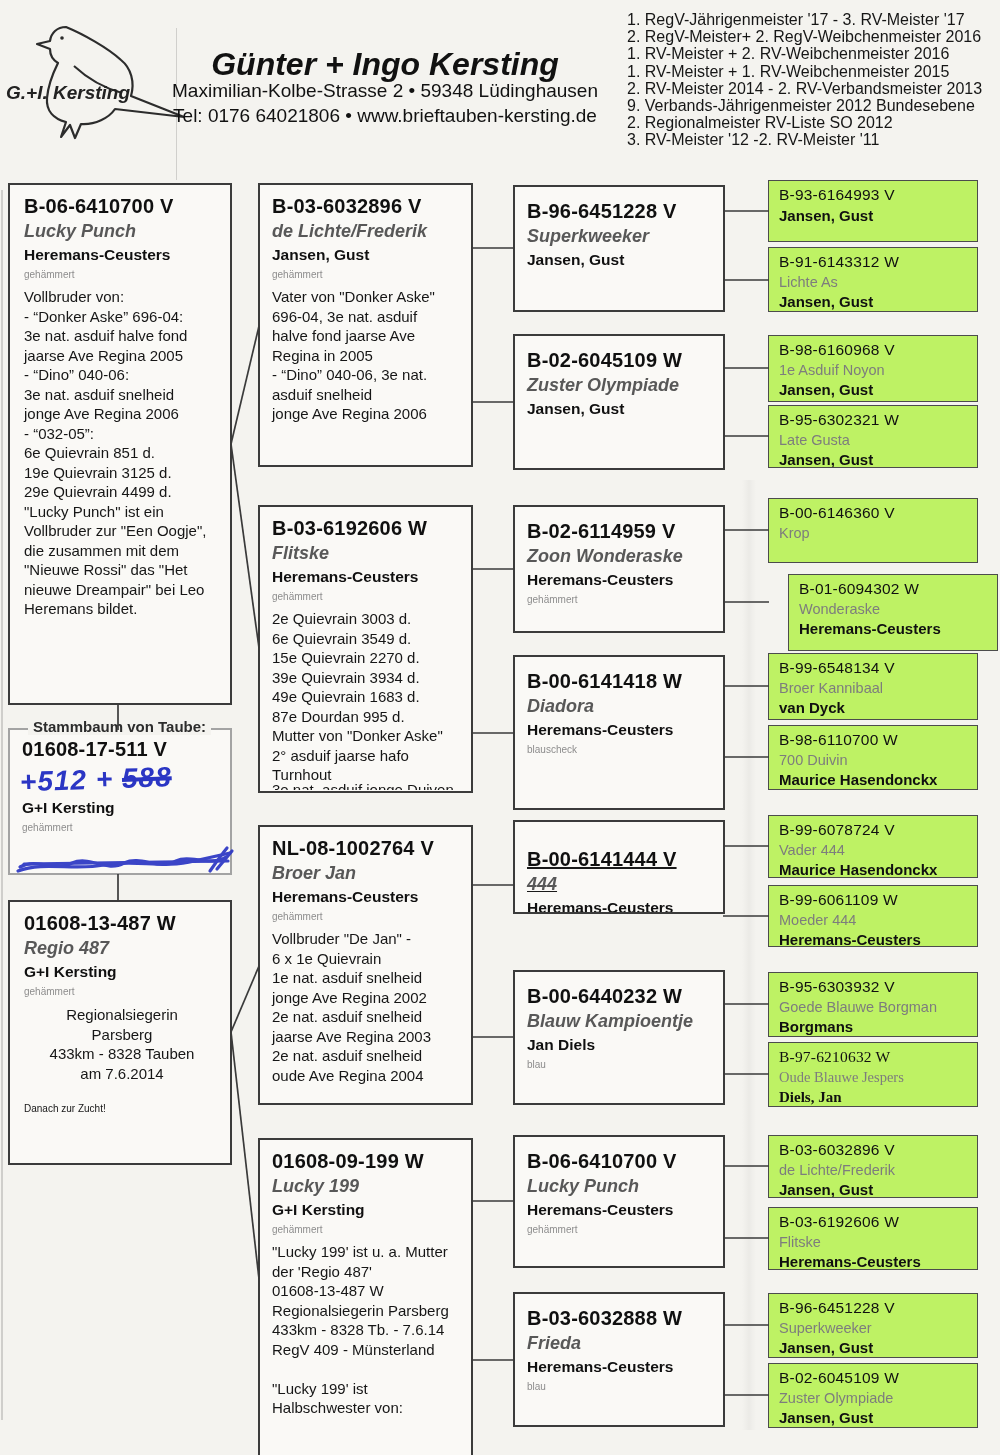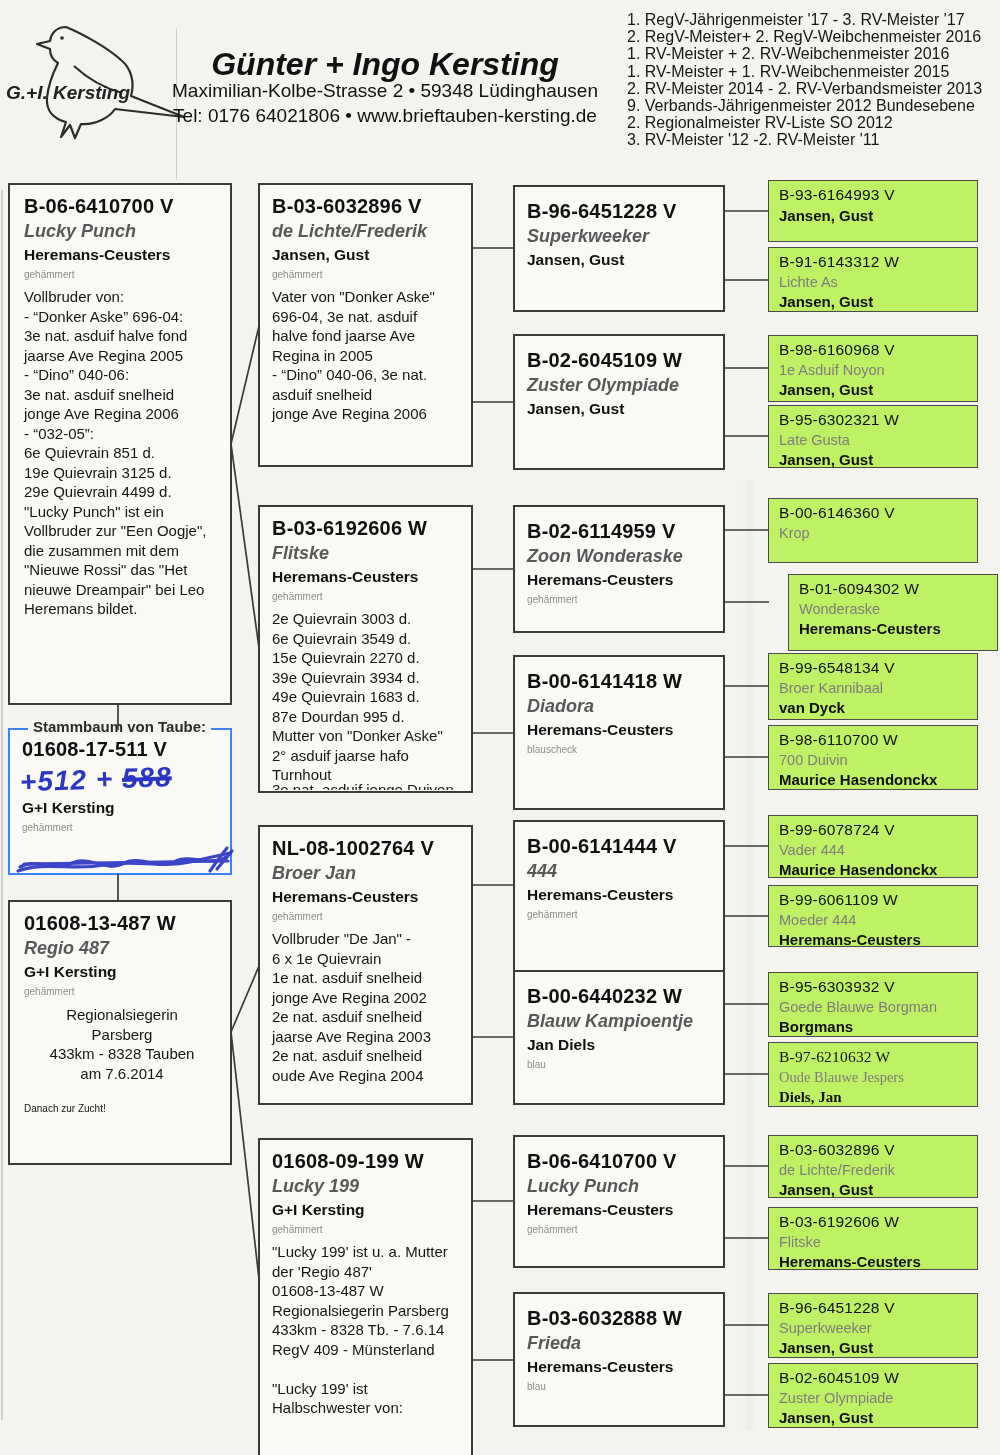--- a/index.html
+++ b/index.html
@@ -22,21 +22,21 @@
   .breeder{font-size:15.5px;font-weight:bold;color:#101010;margin-top:4px;}
   .colorline{font-size:10px;color:#8d8d8d;margin-top:5px;}
   .body{font-size:15px;line-height:19.5px;color:#161616;margin-top:7px;white-space:pre-line;}
   .centerblock{font-size:15px;line-height:19.5px;color:#161616;margin-top:8px;text-align:center;white-space:pre-line;}
   .footerline{font-size:10px;color:#161616;margin-top:20px;}
   .clipline{position:absolute;left:12px;right:8px;bottom:1px;height:8px;overflow:hidden;
             font-size:15px;line-height:15px;color:#161616;}
   .clipline.big{font-size:18px;font-weight:bold;height:9px;line-height:18px;}
   
   .box-subject{position:absolute;left:8px;top:728px;width:224px;height:147px;box-sizing:border-box;
-               background:#faf9f6;border:2px solid #3b82f6;padding:8px 12px;}
+               background:#faf9f6;border:2px solid #a3a3a3;padding:8px 12px;}
   .frame-label{position:absolute;left:28px;top:718px;background:#f4f3ef;padding:0 5px;
                font-size:15px;font-weight:bold;color:#2c2c2c;}
   .handwriting{font-size:28px;font-weight:bold;font-style:italic;color:#2b36c4;
                transform:rotate(-2deg);letter-spacing:1px;margin:2px 0 0 -2px;white-space:nowrap;}
   .handwriting .struck{text-decoration:line-through;text-decoration-thickness:3.5px;}
   .scribble{position:absolute;left:14px;top:845px;}
   
   .sbox{position:absolute;box-sizing:border-box;background:#bef264;border:1.5px solid #4c4c4c;
         padding:5px 24px 4px 10px;overflow:hidden;}
   .s-ring{font-size:15.5px;color:#101010;letter-spacing:.2px;}
@@ -211,21 +211,21 @@
       <div class="name">Zoon Wonderaske</div>
       <div class="breeder">Heremans-Ceusters</div>
       <div class="colorline">gehämmert</div>
     </div>
     <div class="box" style="left:513px;top:655px;width:212px;height:155px;padding-top:13px;">
       <div class="ring">B-00-6141418 W</div>
       <div class="name">Diadora</div>
       <div class="breeder">Heremans-Ceusters</div>
       <div class="colorline">blauscheck</div>
     </div>
-    <div class="box" style="left:513px;top:820px;width:212px;height:152px;padding-top:13px;">
+    <div class="box" style="left:513px;top:820px;width:212px;height:94px;padding-top:26px;text-decoration:underline;">
       <div class="ring">B-00-6141444 V</div>
       <div class="name">444</div>
       <div class="breeder">Heremans-Ceusters</div>
       <div class="colorline">gehämmert</div>
     </div>
     <div class="box" style="left:513px;top:970px;width:212px;height:135px;padding-top:13px;">
       <div class="ring">B-00-6440232 W</div>
       <div class="name">Blauw Kampioentje</div>
       <div class="breeder">Jan Diels</div>
       <div class="colorline">blau</div>

